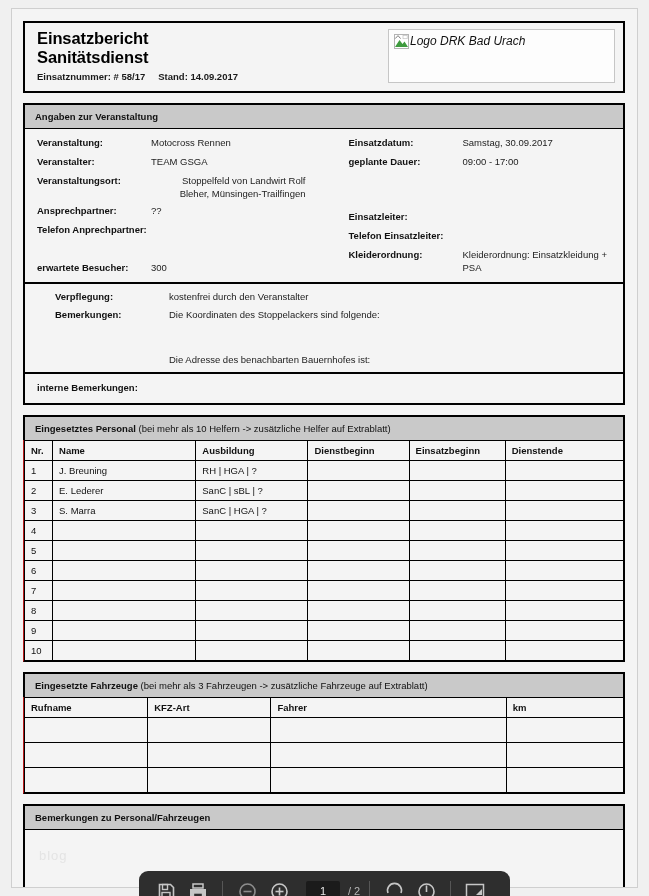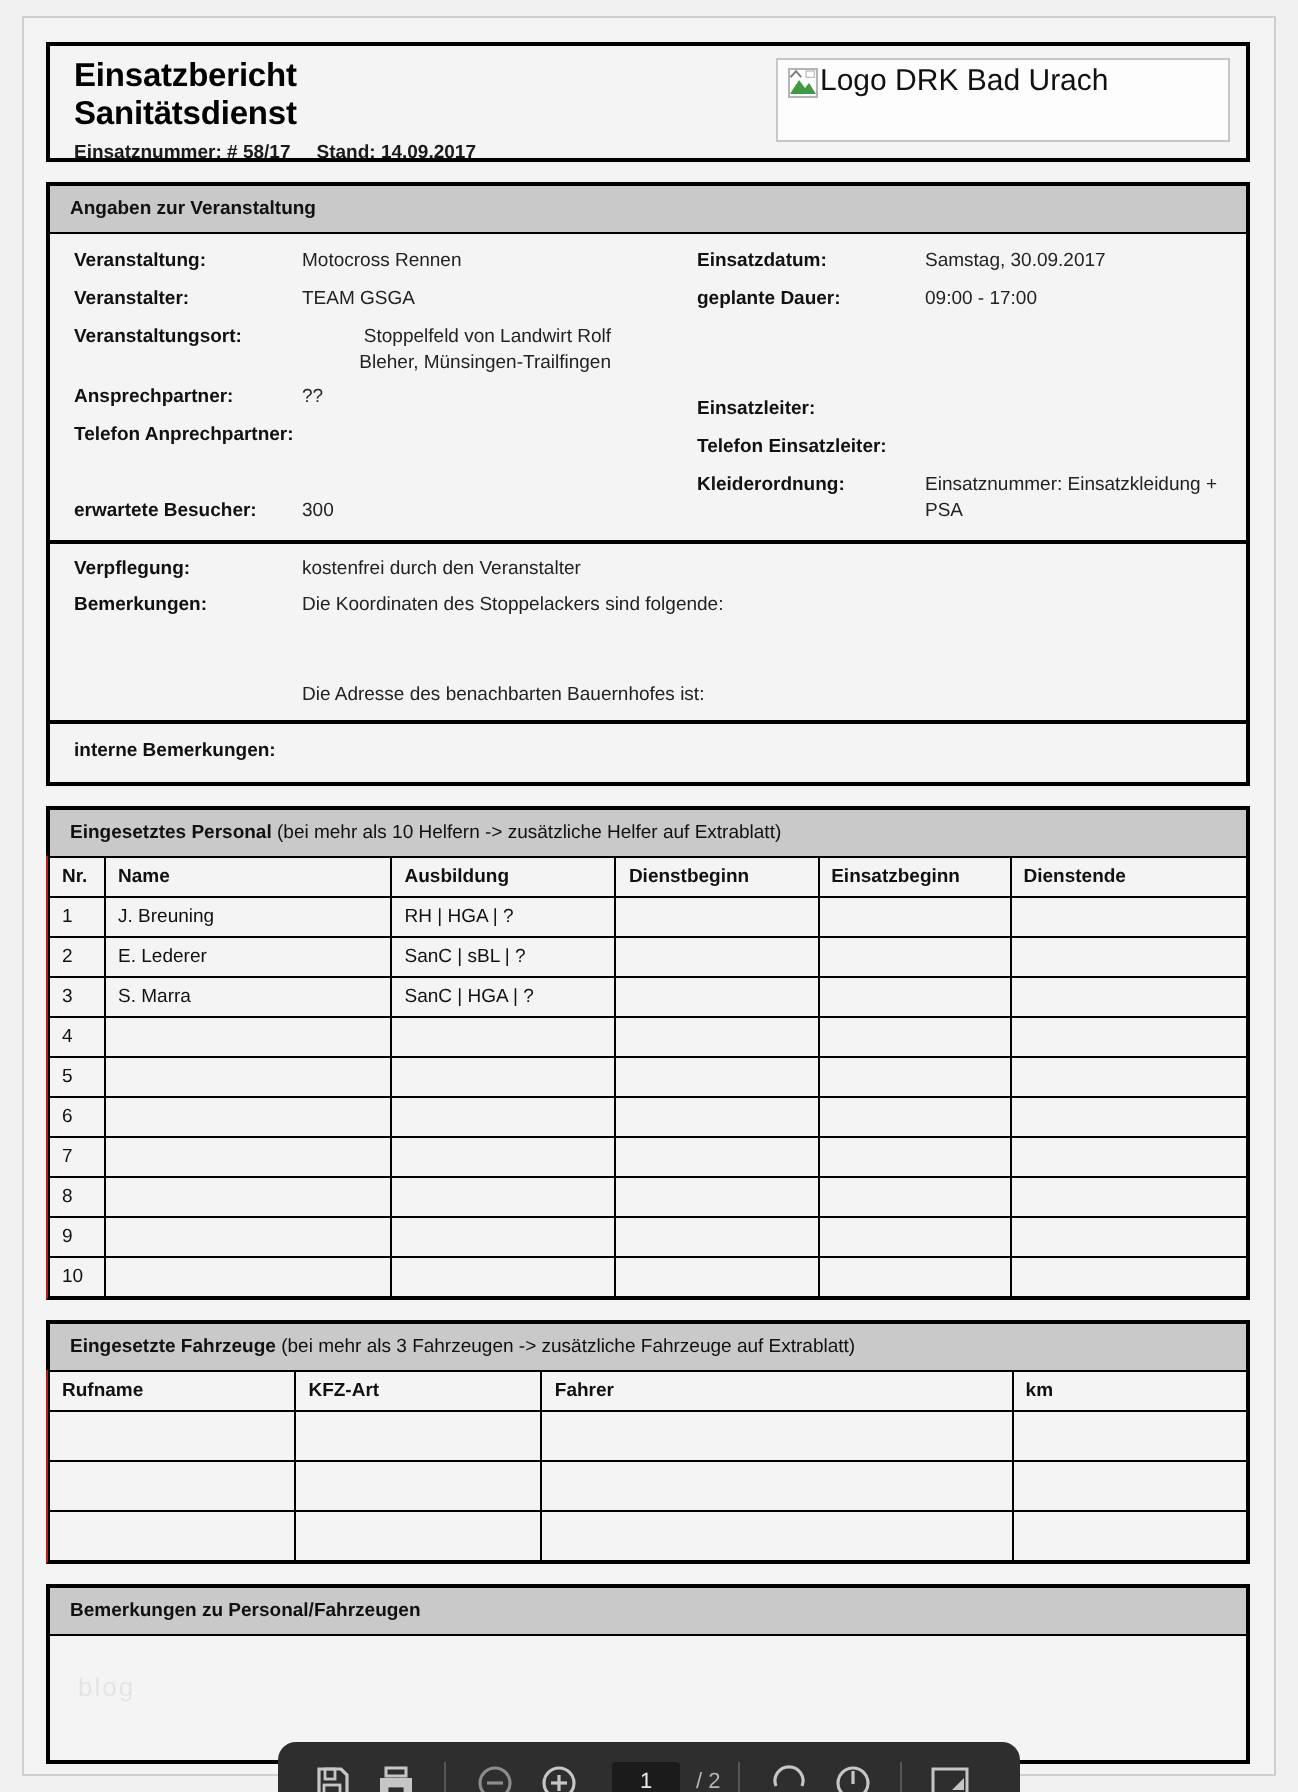--- a/index.html
+++ b/index.html
@@ -35,21 +35,21 @@
   }
 
   
   .header-box {
     border: 2px solid #000;
     background: #f4f4f4;
     display: flex;
     align-items: stretch;
     padding: 6px 8px 8px 8px;
     box-sizing: border-box;
-    height: 60px;
+    height: 72px;
   }
   .header-left {
     flex: 0 0 345px;
     padding-left: 4px;
   }
   .title1, .title2 {
     font-size: 16.5px;
     font-weight: bold;
     color: #000;
     line-height: 19px;
@@ -77,24 +77,25 @@
     gap: 1px;
   }
   .broken-img-icon {
     width: 15px;
     height: 15px;
     flex: 0 0 15px;
     position: relative;
     display: block;
   }
   .broken-img-label {
-    font-size: 15px;
+    font-size: 12px;
     color: #111;
     line-height: 14px;
     white-space: nowrap;
+    font-style: italic;
   }
 
   
   .section { margin-top: 10px; border-radius: 25px; }
   .section-head {
     background: #c9c9c9;
     border: 2px solid #000;
     border-bottom: 1px solid #000;
     font-size: 9.5px;
     font-weight: bold;
@@ -142,21 +143,21 @@
     padding-right: 6px;
   }
   .evt-row.tall { min-height: 28px; }
   .evt-row.spacer { min-height: 17px; }
   .evt-row.spacer2 { min-height: 34px; }
 
   .evt-divider {
     border-top: 2px solid #000;
   }
   .evt-lower { padding: 5px 0 2px 0; }
-  .evt-lower .evt-row { min-height: 16px; }
+  .evt-lower .evt-row { min-height: 16px; margin-left: 18px; }
   .remarks-gap { height: 27px; }
   .clip-line {
     overflow: hidden;
     height: 11px;
     position: relative;
   }
   .evt-internal { padding: 6px 0 4px 0; }
 
   
   table.grid {
@@ -333,21 +334,21 @@
             <div class="evt-row">
               <div class="evt-label">Einsatzleiter:</div>
               <div class="evt-val"></div>
             </div>
             <div class="evt-row">
               <div class="evt-label">Telefon Einsatzleiter:</div>
               <div class="evt-val"></div>
             </div>
             <div class="evt-row tall">
               <div class="evt-label">Kleiderordnung:</div>
-              <div class="evt-val" style="white-space:normal;">Einsatznummer: Einsatzkleidung + PSA</div>
+              <div class="evt-val" style="white-space:normal;">Kleiderordnung: Einsatzkleidung + PSA</div>
             </div>
           </div>
         </div>
 
         <div class="evt-divider"></div>
 
         <div class="evt-lower">
           <div class="evt-row">
             <div class="evt-label">Verpflegung:</div>
             <div class="evt-val">kostenfrei durch den Veranstalter</div>

